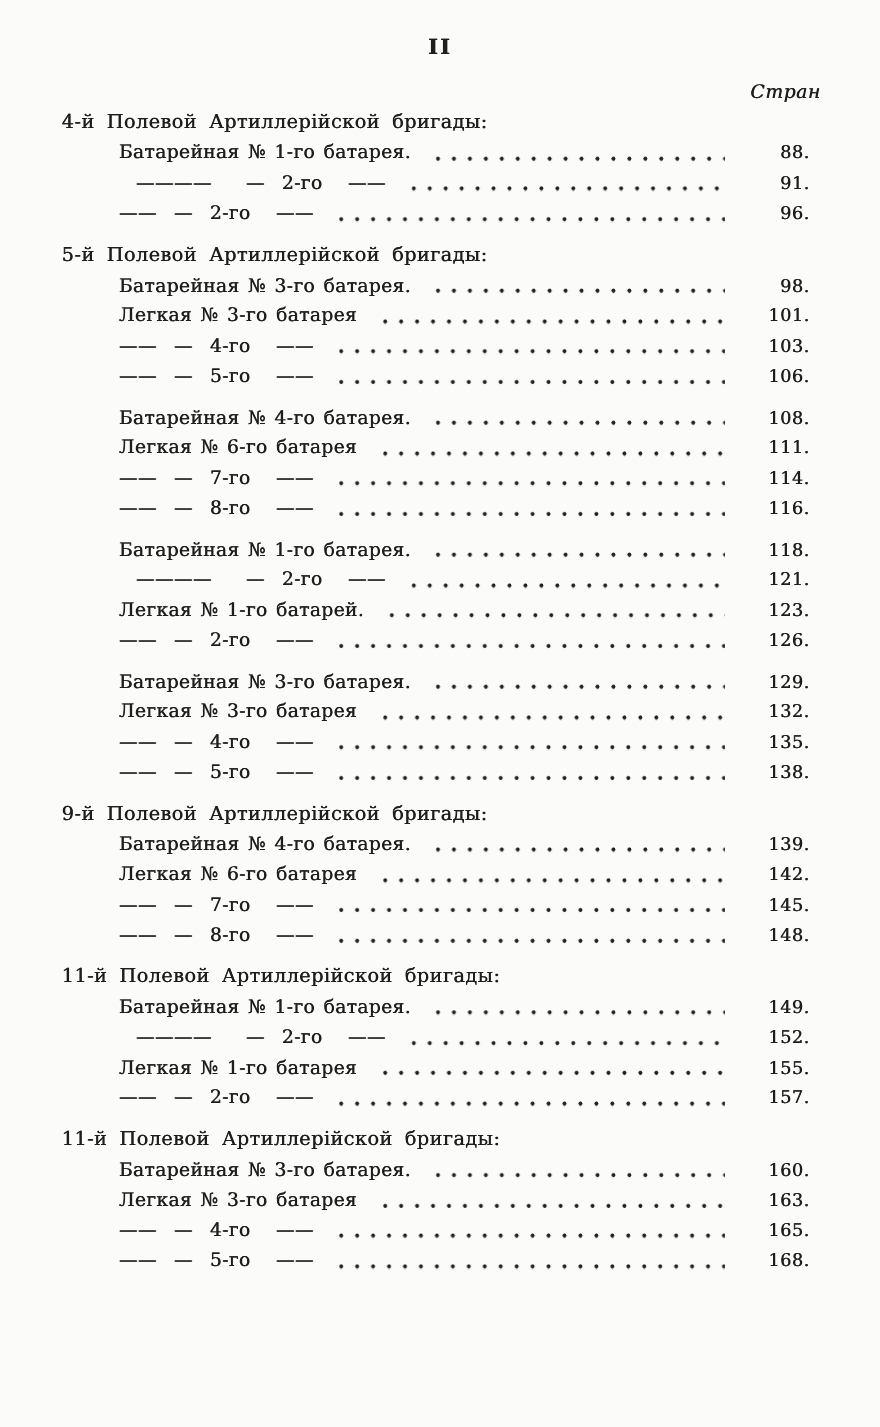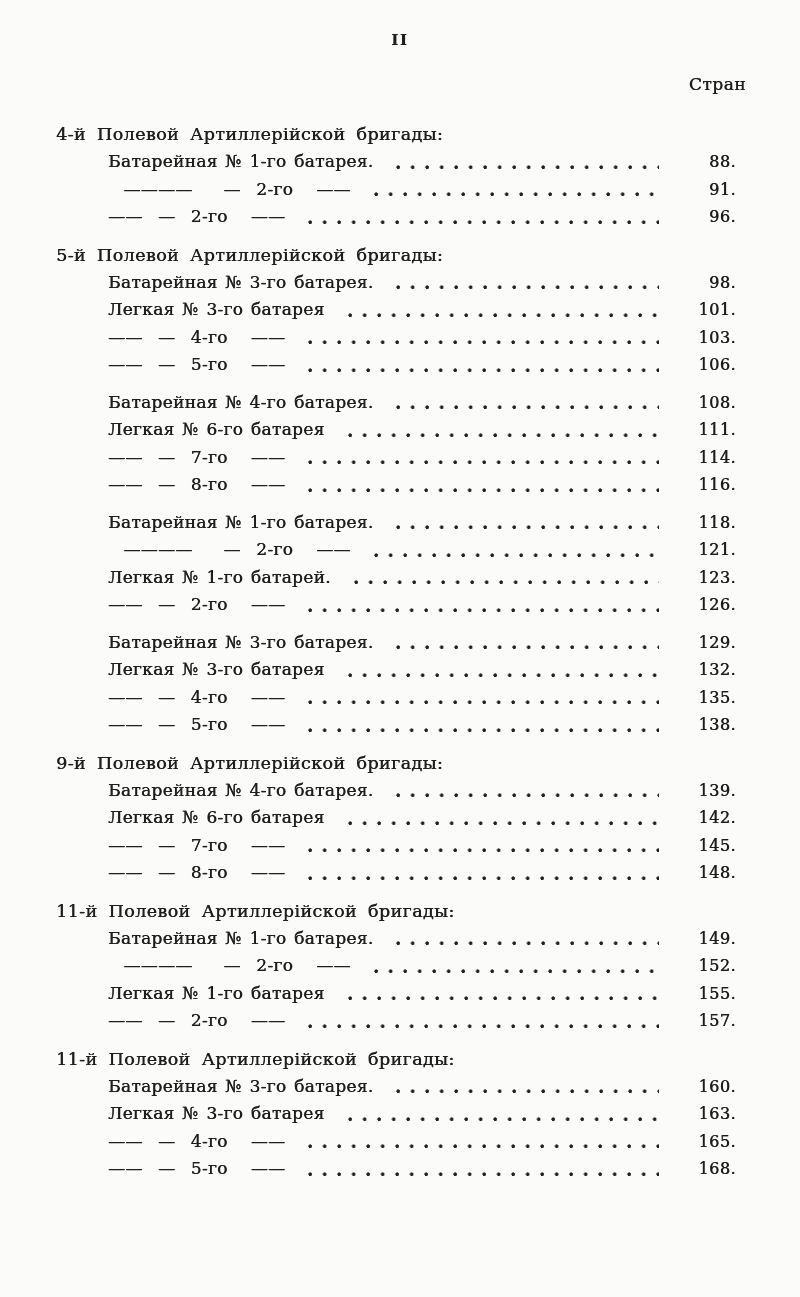--- a/index.html
+++ b/index.html
@@ -12,34 +12,35 @@
     overflow: hidden;
     position: relative;
     text-shadow: 0.4px 0 0 currentColor;
   }
   .roman-folio {
     position: absolute;
     top: 32px;
     left: 0;
     width: 100%;
     text-align: center;
-    font-size: 14px;
+    font-size: 19px;
     font-weight: bold;
     letter-spacing: 2px;
   }
   .column-heading {
     position: absolute;
     top: 74px;
     right: 54px;
     font-size: 17px;
+    font-style: italic;
     letter-spacing: 0.5px;
   }
   .toc {
     position: absolute;
-    top: 120px;
+    top: 97px;
     left: 56px;
     right: 64px;
   }
   .toc-section { margin-top: 10px; }
   .toc-section:first-child { margin-top: 0; }
   .section-title {
     font-size: 17.5px;
     line-height: 28px;
     letter-spacing: 0.4px;
     word-spacing: 5px;

